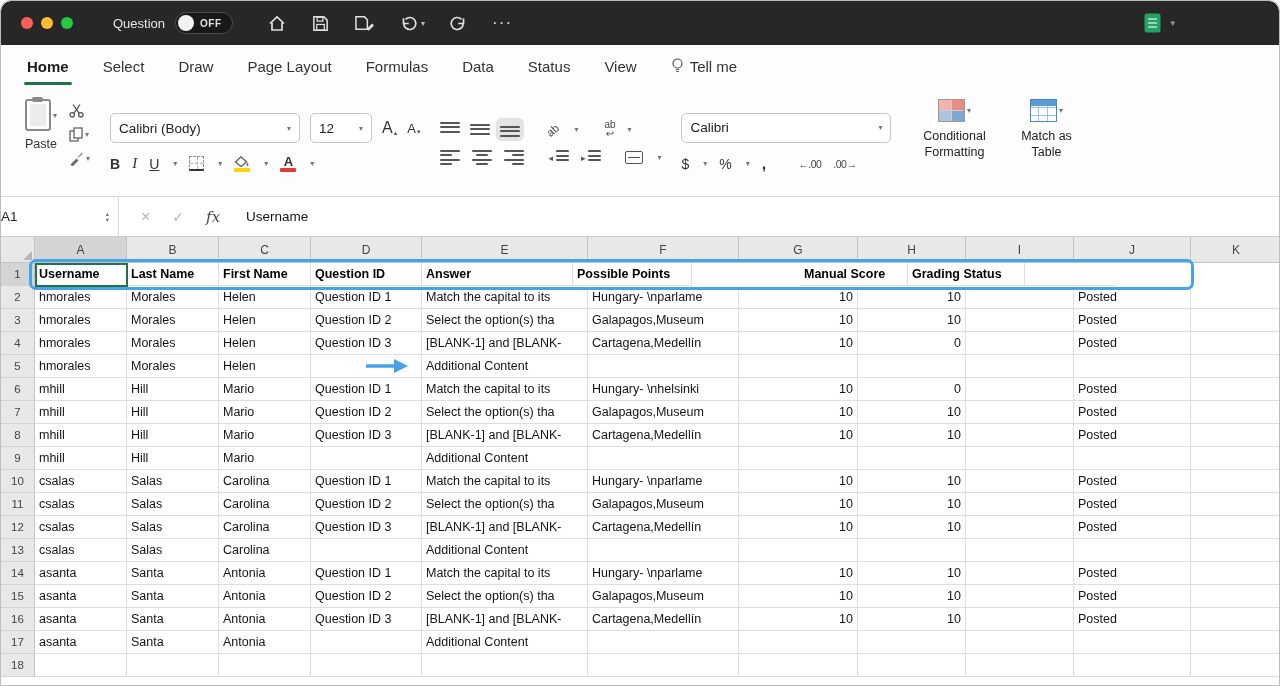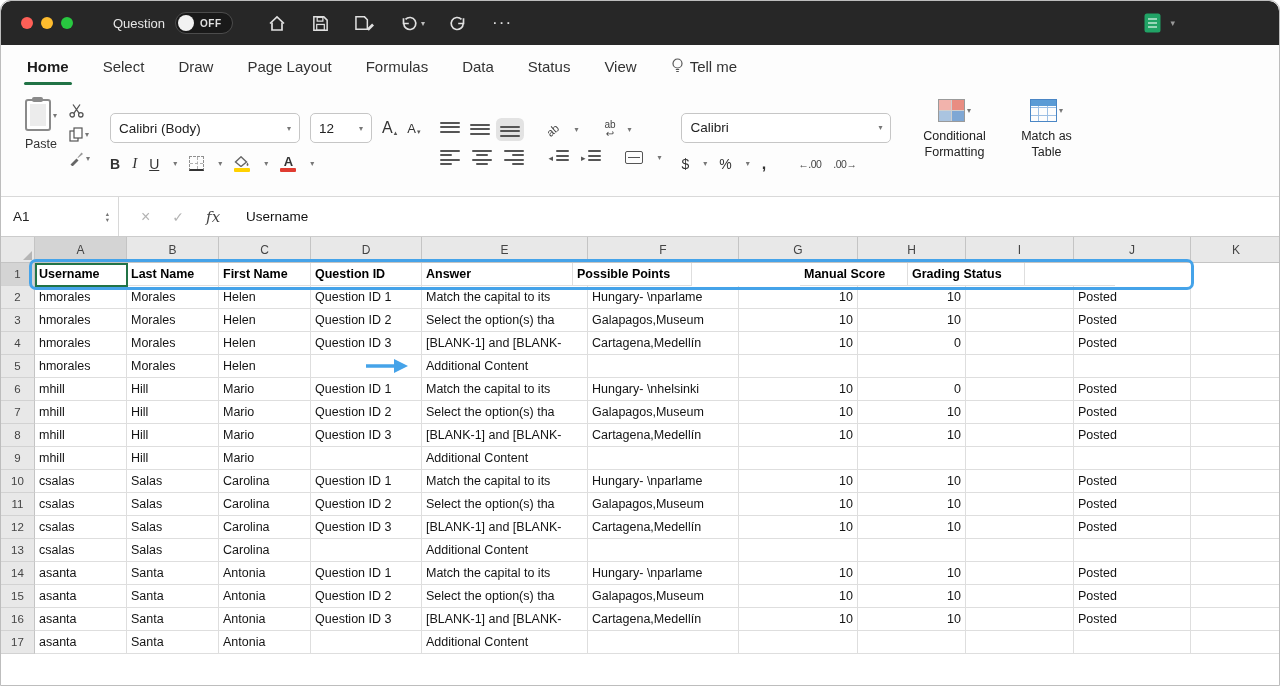--- a/index.html
+++ b/index.html
@@ -102,21 +102,21 @@
   .fat-ic { width:27px; height:23px; border:1px solid #4a86c5; display:block;
      background:
        linear-gradient(#5b9bd5 0 6px, rgba(0,0,0,0) 6px),
        repeating-linear-gradient(to right, rgba(0,0,0,0) 0 7.5px, #9dbfe4 7.5px 8.5px),
        repeating-linear-gradient(to bottom, rgba(0,0,0,0) 0 7px, #9dbfe4 7px 8px); }
 
   
   .formula-bar { height:40px; background:#fff; border-bottom:1px solid #cccccc;
                  display:flex; align-items:center; }
   .name-box { width:118px; height:100%; position:relative; display:flex; align-items:center;
-              padding-left:12px; font-size:13.5px; color:#222; border-right:1px solid #d8d8d8; }
+              font-size:13.5px; color:#222; border-right:1px solid #d8d8d8; }
   .spin { position:absolute; right:9px; top:50%; transform:translateY(-50%);
           display:flex; flex-direction:column; font-size:6.5px; color:#777; line-height:6px; }
   .fb-ic { color:#b3b3b3; margin-left:22px; font-size:16px; }
   .fb-ic.check { font-size:14px; }
   .fx { margin-left:22px; font-size:15px; color:#444; }
   .fx i { font-family:"DejaVu Serif", serif; font-style:italic; }
   .fb-content { margin-left:26px; font-size:13.5px; color:#111; }
 
   
   .grid { position:relative; width:1280px; height:450px; background:#fff; overflow:hidden; }
@@ -662,20 +662,34 @@
           <div class="cell" style="width: 92px;">Antonia</div>
           <div class="cell" style="width: 111px;"></div>
           <div class="cell" style="width: 166px;">Additional Content</div>
           <div class="cell" style="width: 151px;"></div>
           <div class="cell num" style="width: 119px;"></div>
           <div class="cell num" style="width: 108px;"></div>
           <div class="cell num" style="width: 108px;"></div>
           <div class="cell" style="width: 117px;"></div>
           <div class="cell" style="width: 90px; border-right: none;"></div>
         </div>
+        <div class="grow">
+          <div class="gut">18</div>
+          <div class="cell" style="width: 92px;"></div>
+          <div class="cell" style="width: 92px;"></div>
+          <div class="cell" style="width: 92px;"></div>
+          <div class="cell" style="width: 111px;"></div>
+          <div class="cell" style="width: 166px;"></div>
+          <div class="cell" style="width: 151px;"></div>
+          <div class="cell num" style="width: 119px;"></div>
+          <div class="cell num" style="width: 108px;"></div>
+          <div class="cell num" style="width: 108px;"></div>
+          <div class="cell" style="width: 117px;"></div>
+          <div class="cell" style="width: 90px; border-right: none;"></div>
+        </div>
       </div>
   </div>
 
   <div class="overlay" id="annot-row"></div>
   <div class="overlay" id="a1-sel"></div>
   <svg class="overlay" id="annot-arrow" width="46" height="18" viewBox="0 0 46 18">
     <line x1="2" y1="9" x2="30" y2="9" stroke="#45a3e9" stroke-width="3.5"></line>
     <polygon points="30,2 44,9 30,16" fill="#45a3e9"></polygon>
   </svg>
 

